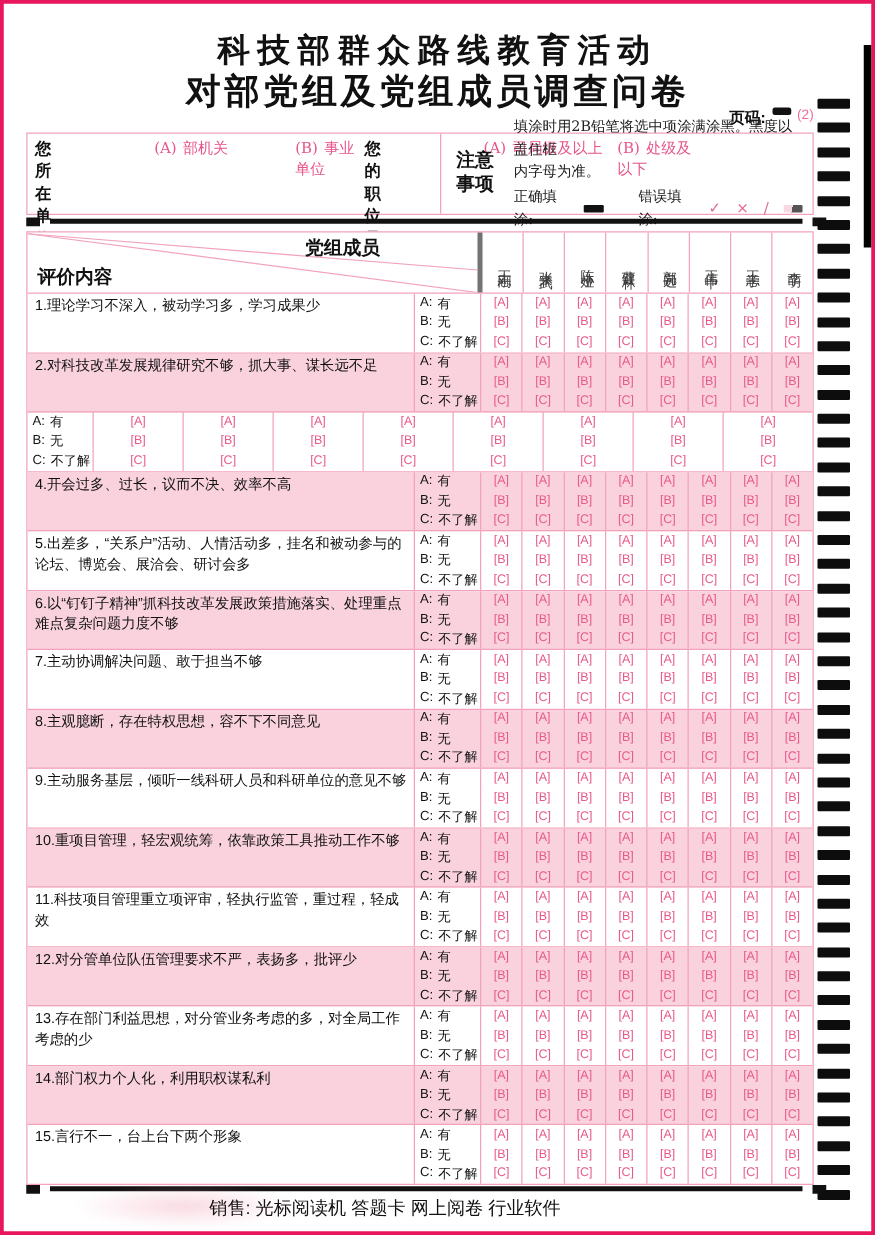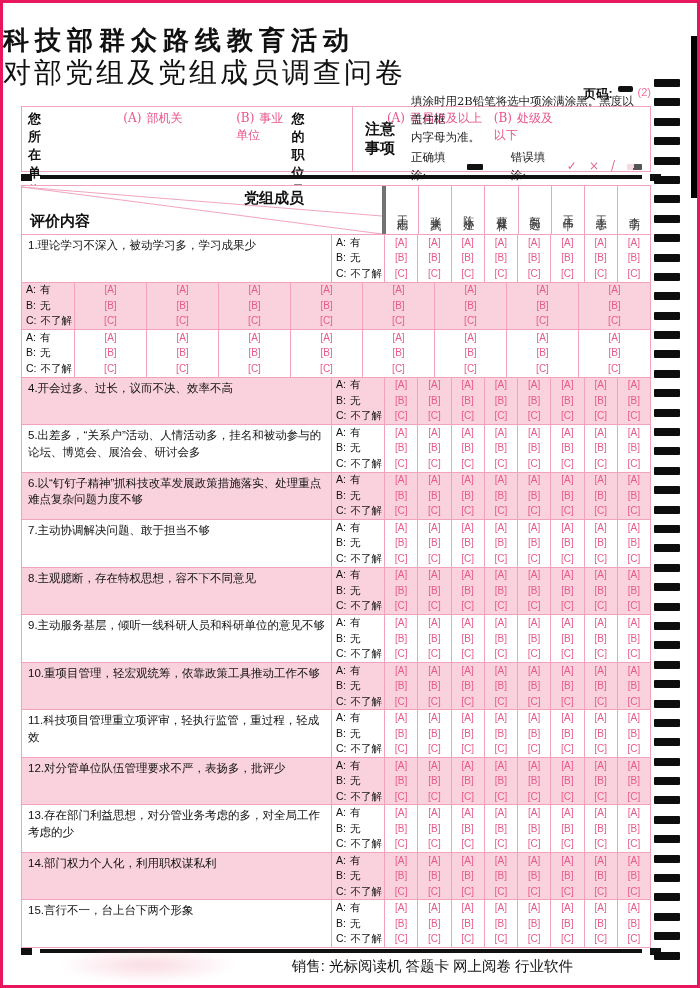--- a/index.html
+++ b/index.html
@@ -1,23 +1,23 @@
 <!DOCTYPE html>
 <html><head>
 <meta charset="utf-8">
 <style>
   html,body{margin:0;padding:0;}
   body{width:700px;height:988px;position:relative;background:#fff;
        font-family:"Liberation Sans",sans-serif;color:#111;overflow:hidden;}
   .sheet{position:absolute;inset:0;border:3px solid #e8175d;box-sizing:border-box;background:#fff;}
 
   
-  .title-block{position:absolute;left:0;top:22px;width:100%;}
+  .title-block{position:absolute;left:0;top:22px;width:100%;text-align:center;}
   .title-line1{font-size:26px;font-weight:bold;letter-spacing:6px;line-height:1.2;}
-  .title-line2{font-size:28px;font-weight:normal;letter-spacing:3px;line-height:1.2;}
+  .title-line2{font-size:28px;font-weight:bold;letter-spacing:3px;line-height:1.2;}
 
   
   .pagenum{position:absolute;right:46px;top:83px;display:flex;align-items:flex-start;gap:5px;
            font-size:12.5px;font-weight:bold;}
   .pagemark{width:15px;height:6px;background:#111;border-radius:2px;display:inline-block;}
   .pageopt{color:#ef6f97;font-size:11px;font-weight:normal;}
 
   
   .infobox{position:absolute;left:18px;top:103px;width:630px;height:66px;
            border:1px solid #f2a3bb;box-sizing:border-box;display:flex;background:#fff;}
@@ -69,21 +69,21 @@
   .ocell{width:53px;min-width:53px;border-right:1px solid #f2a3bb;box-sizing:border-box;
          display:flex;flex-direction:column;justify-content:space-around;font-size:10.5px;
          padding-left:4px;white-space:nowrap;}
   .oline{display:flex;gap:4px;}
   .bcell{flex:1;border-right:1px solid #f2a3bb;display:flex;flex-direction:column;
          justify-content:space-around;align-items:center;}
   .bcell:last-child{border-right:none;}
   .bubble{font-size:10px;color:#e75a8a;line-height:1;cursor:pointer;}
 
   
-  .footer{position:absolute;left:40px;bottom:9px;width:530px;text-align:right;
+  .footer{position:absolute;left:40px;bottom:9px;width:530px;text-align:center;
           font-size:14.5px;color:#111;}
   .wmark{position:absolute;left:55px;bottom:2px;width:180px;height:36px;
          background:radial-gradient(ellipse at center,rgba(241,166,186,.4),rgba(241,166,186,0) 70%);
          filter:blur(2px);}
 </style>
 </head>
 <body>
 
 <div class="sheet">
 
@@ -232,20 +232,23 @@
             <span class="bubble">[B]</span>
             <span class="bubble">[C]</span>
           </div>
           <div class="bcell">
             <span class="bubble">[A]</span>
             <span class="bubble">[B]</span>
             <span class="bubble">[C]</span>
           </div>
         </div>
         <div class="trow pink">
+          <div class="qcell">
+            <span>2.对科技改革发展规律研究不够，抓大事、谋长远不足</span>
+          </div>
           <div class="ocell">
             <div class="oline">
               <span>A:</span>
               <span>有</span>
             </div>
             <div class="oline">
               <span>B:</span>
               <span>无</span>
             </div>
             <div class="oline">

